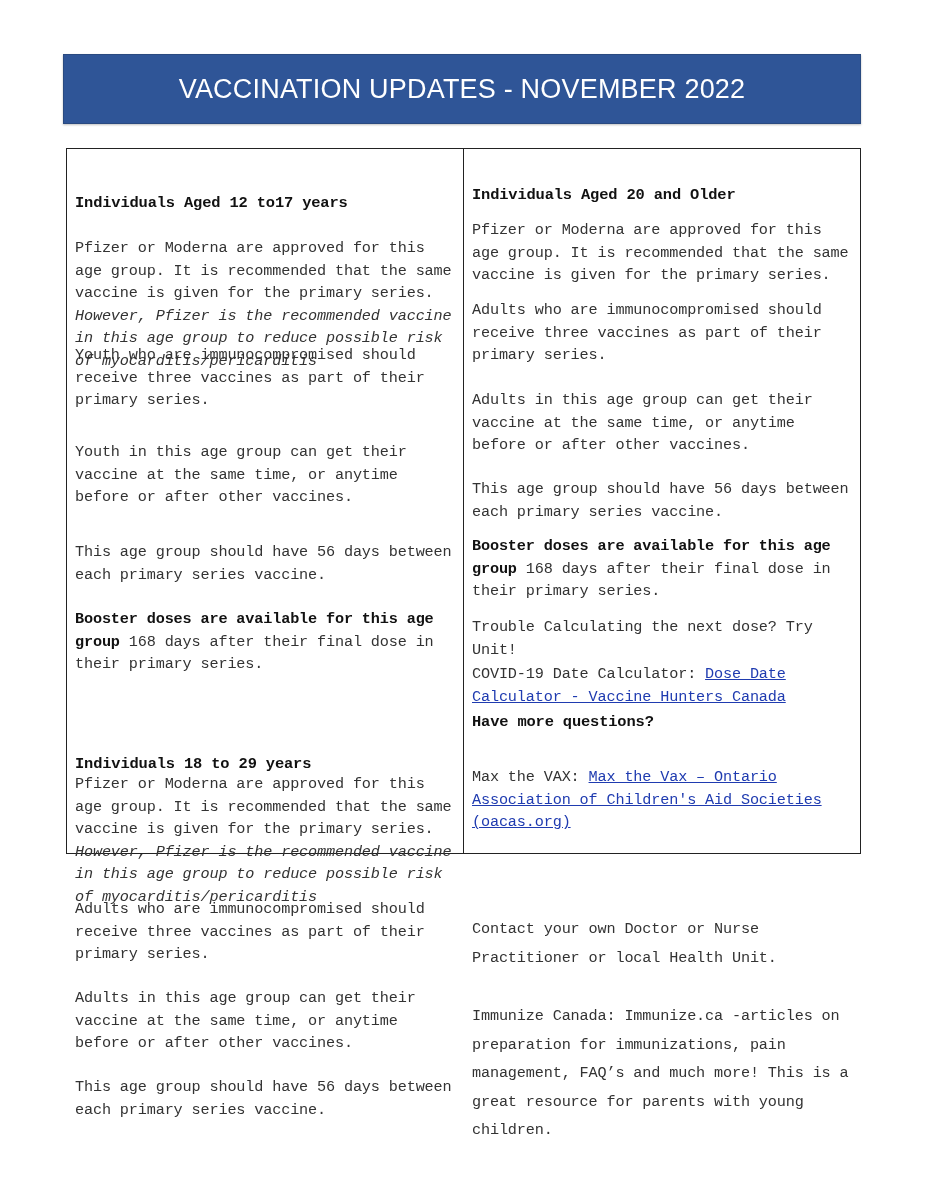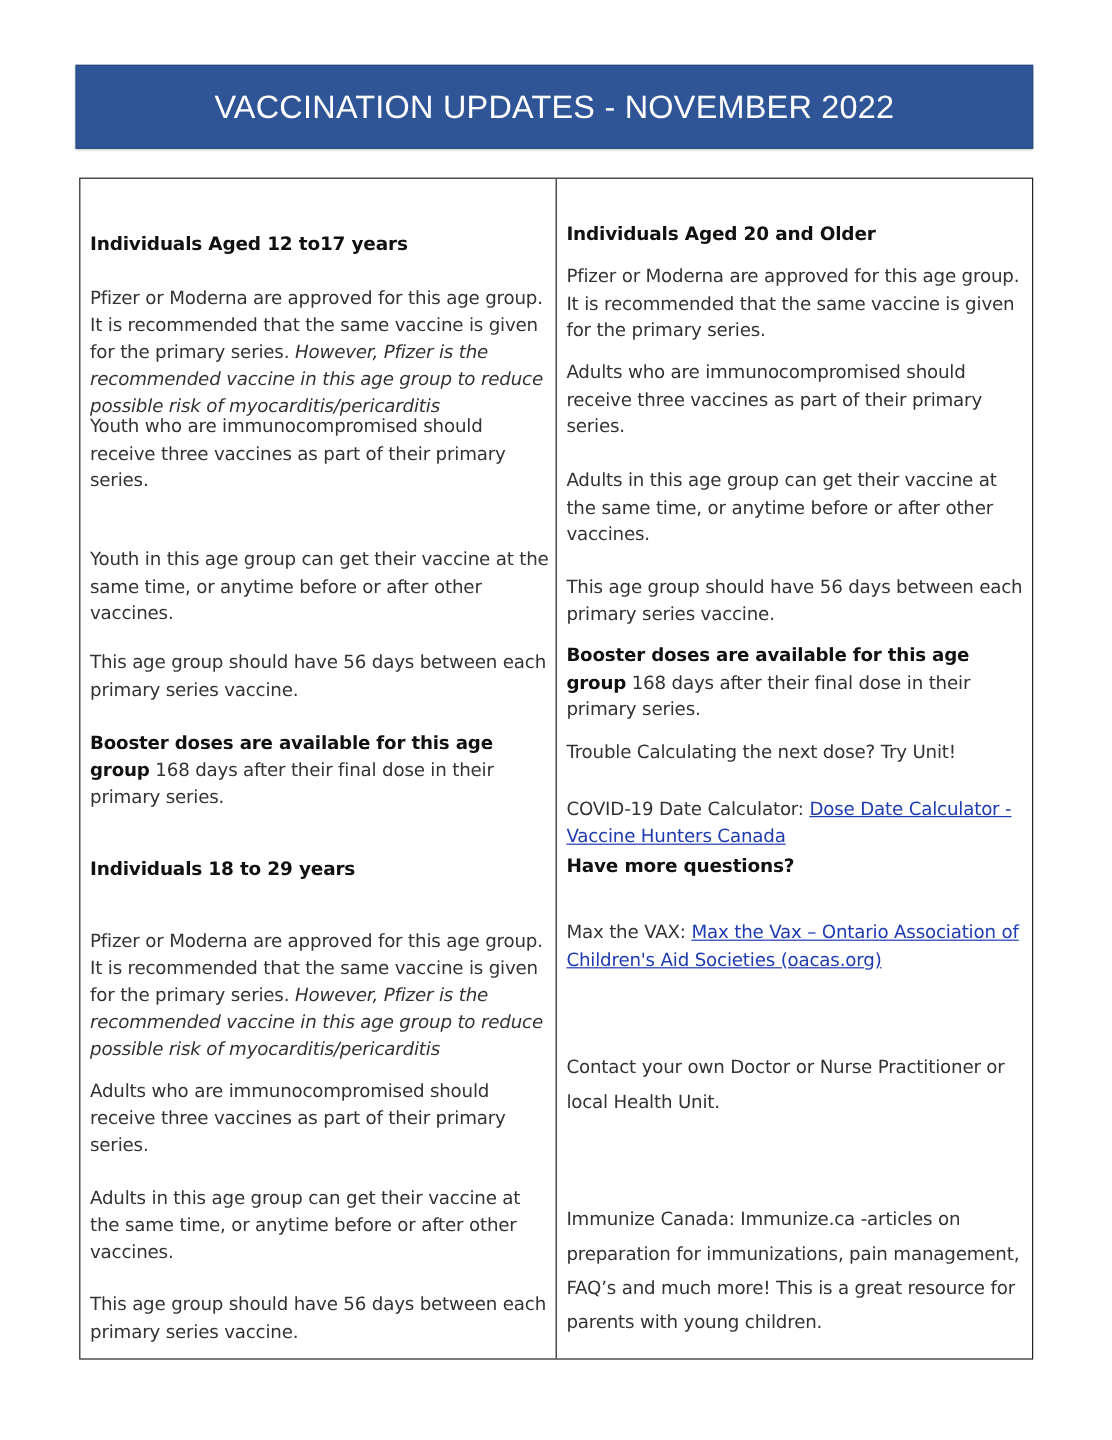--- a/index.html
+++ b/index.html
@@ -1,19 +1,19 @@
 <!DOCTYPE html>
 <html><head>
 <meta charset="utf-8">
 <style>
   html, body { margin:0; padding:0; background:#ffffff; }
   body { width:927px; height:1200px; position:relative; font-family:"DejaVu Sans", sans-serif; color:#2e2e2e; overflow:hidden; }
   .banner { position:absolute; left:63px; top:54px; width:796px; height:68px; background:#2f5597; border:1px solid #2a4a80; box-shadow:0 1px 2px rgba(0,0,0,0.25); display:flex; align-items:center; justify-content:center;text-align:right; }
   .banner h1 { margin:0; color:#ffffff; font-family:"Liberation Sans", sans-serif; font-weight:normal; font-size:27px; letter-spacing:0.2px; }
-  .table { position:absolute; left:66px; top:148px; width:795px; height:985px; border:1.2px solid #222; box-sizing:border-box; }
+  .table { position:absolute; left:66px; top:148px; width:795px; height:706px; border:1.2px solid #222; box-sizing:border-box;font-family:Liberation Mono, monospace; }
   .divider { position:absolute; left:396px; top:0; width:1.2px; height:100%; background:#222; }
   .col { position:absolute; top:0; font-size:15.2px; line-height:22.6px; color:#333; letter-spacing:-0.15px; }
   .col.left { left:8px; width:384px; }
   .col.right { left:405px; width:384px; }
   .blk { position:absolute; left:0; width:100%; }
   .h { font-weight:bold; color:#111; font-size:15.4px; }
   .it { font-style:italic; }
   .b { font-weight:bold; color:#111; }
   a { color:#1f3bb0; text-decoration:underline; }
   .loose { line-height:28.5px; }
@@ -27,27 +27,27 @@
 
 <div class="table">
   <div class="divider"></div>
 
   <div class="col left">
     <div class="blk h" style="top:43px">Individuals Aged 12 to17 years</div>
     <div class="blk" style="top:88px">
       <span>Pfizer or Moderna are approved for this age group. It is recommended that the same vaccine is given for the primary series. </span><span class="it">However, Pfizer is the recommended vaccine in this age group to reduce possible risk of myocarditis/pericarditis</span>
     </div>
     <div class="blk" style="top:195px">Youth who are immunocompromised should receive three vaccines as part of their primary series.</div>
-    <div class="blk" style="top:306px">Youth in this age group can get their vaccine at the same time, or anytime before or after other vaccines.</div>
+    <div class="blk" style="top:292px">Youth in this age group can get their vaccine at the same time, or anytime before or after other vaccines.</div>
     <div class="blk" style="top:392px">This age group should have 56 days between each primary series vaccine.</div>
     <div class="blk" style="top:459px">
       <span class="b">Booster doses are available for this age group</span><span> 168 days after their final dose in their primary series.</span>
     </div>
 
-    <div class="blk h" style="top:564px">Individuals 18 to 29 years</div>
+    <div class="blk h" style="top:604px">Individuals 18 to 29 years</div>
     <div class="blk" style="top:624px">
       <span>Pfizer or Moderna are approved for this age group. It is recommended that the same vaccine is given for the primary series. </span><span class="it">However, Pfizer is the recommended vaccine in this age group to reduce possible risk of myocarditis/pericarditis</span>
     </div>
     <div class="blk" style="top:749px">Adults who are immunocompromised should receive three vaccines as part of their primary series.</div>
     <div class="blk" style="top:838px">Adults in this age group can get their vaccine at the same time, or anytime before or after other vaccines.</div>
     <div class="blk" style="top:927px">This age group should have 56 days between each primary series vaccine.</div>
   </div>
 
   <div class="col right">
     <div class="blk h" style="top:35px">Individuals Aged 20 and Older</div>
@@ -60,16 +60,16 @@
     </div>
     <div class="blk" style="top:467px">Trouble Calculating the next dose? Try Unit!</div>
     <div class="blk" style="top:514px">
       <span>COVID-19 Date Calculator: </span><a href="#">Dose Date Calculator - Vaccine Hunters Canada</a>
     </div>
 
     <div class="blk h" style="top:562px">Have more questions?</div>
     <div class="blk" style="top:617px">
       <span>Max the VAX: </span><a href="#">Max the Vax – Ontario Association of Children's Aid Societies (oacas.org)</a>
     </div>
-    <div class="blk loose" style="top:726px">Contact your own Doctor or Nurse Practitioner or local Health Unit.</div>
+    <div class="blk loose" style="top:766px">Contact your own Doctor or Nurse Practitioner or local Health Unit.</div>
     <div class="blk loose" style="top:853px">Immunize Canada: Immunize.ca -articles on preparation for immunizations, pain management, FAQ’s and much more! This is a great resource for parents with young children.</div>
   </div>
 </div>
 
 </body></html>

